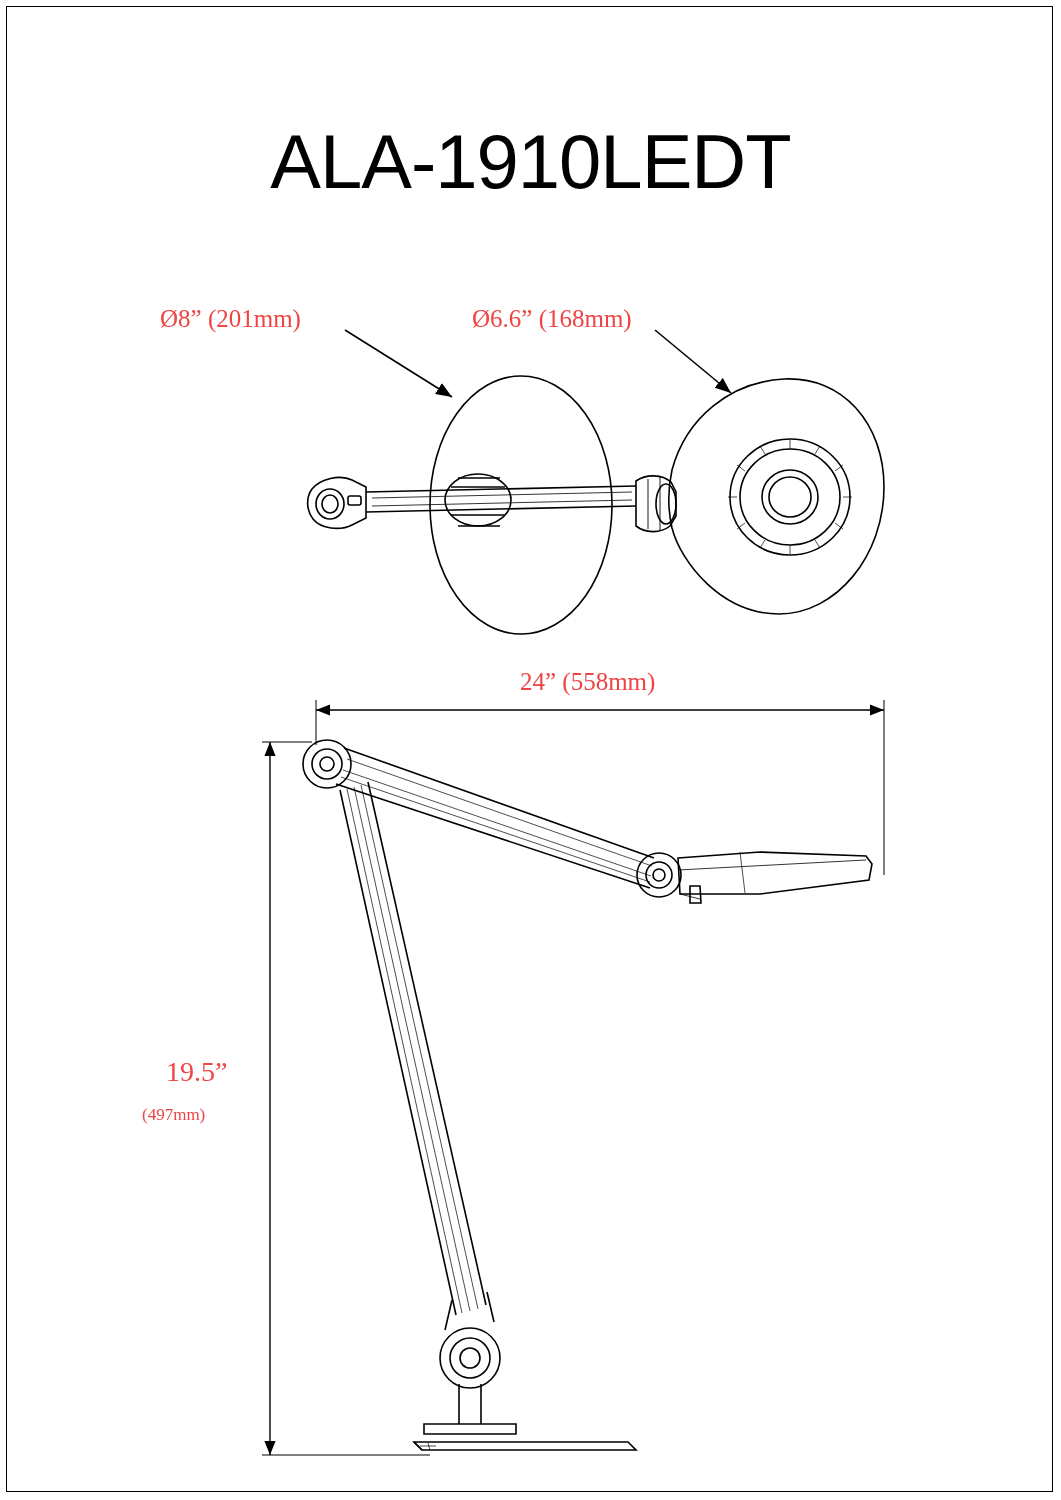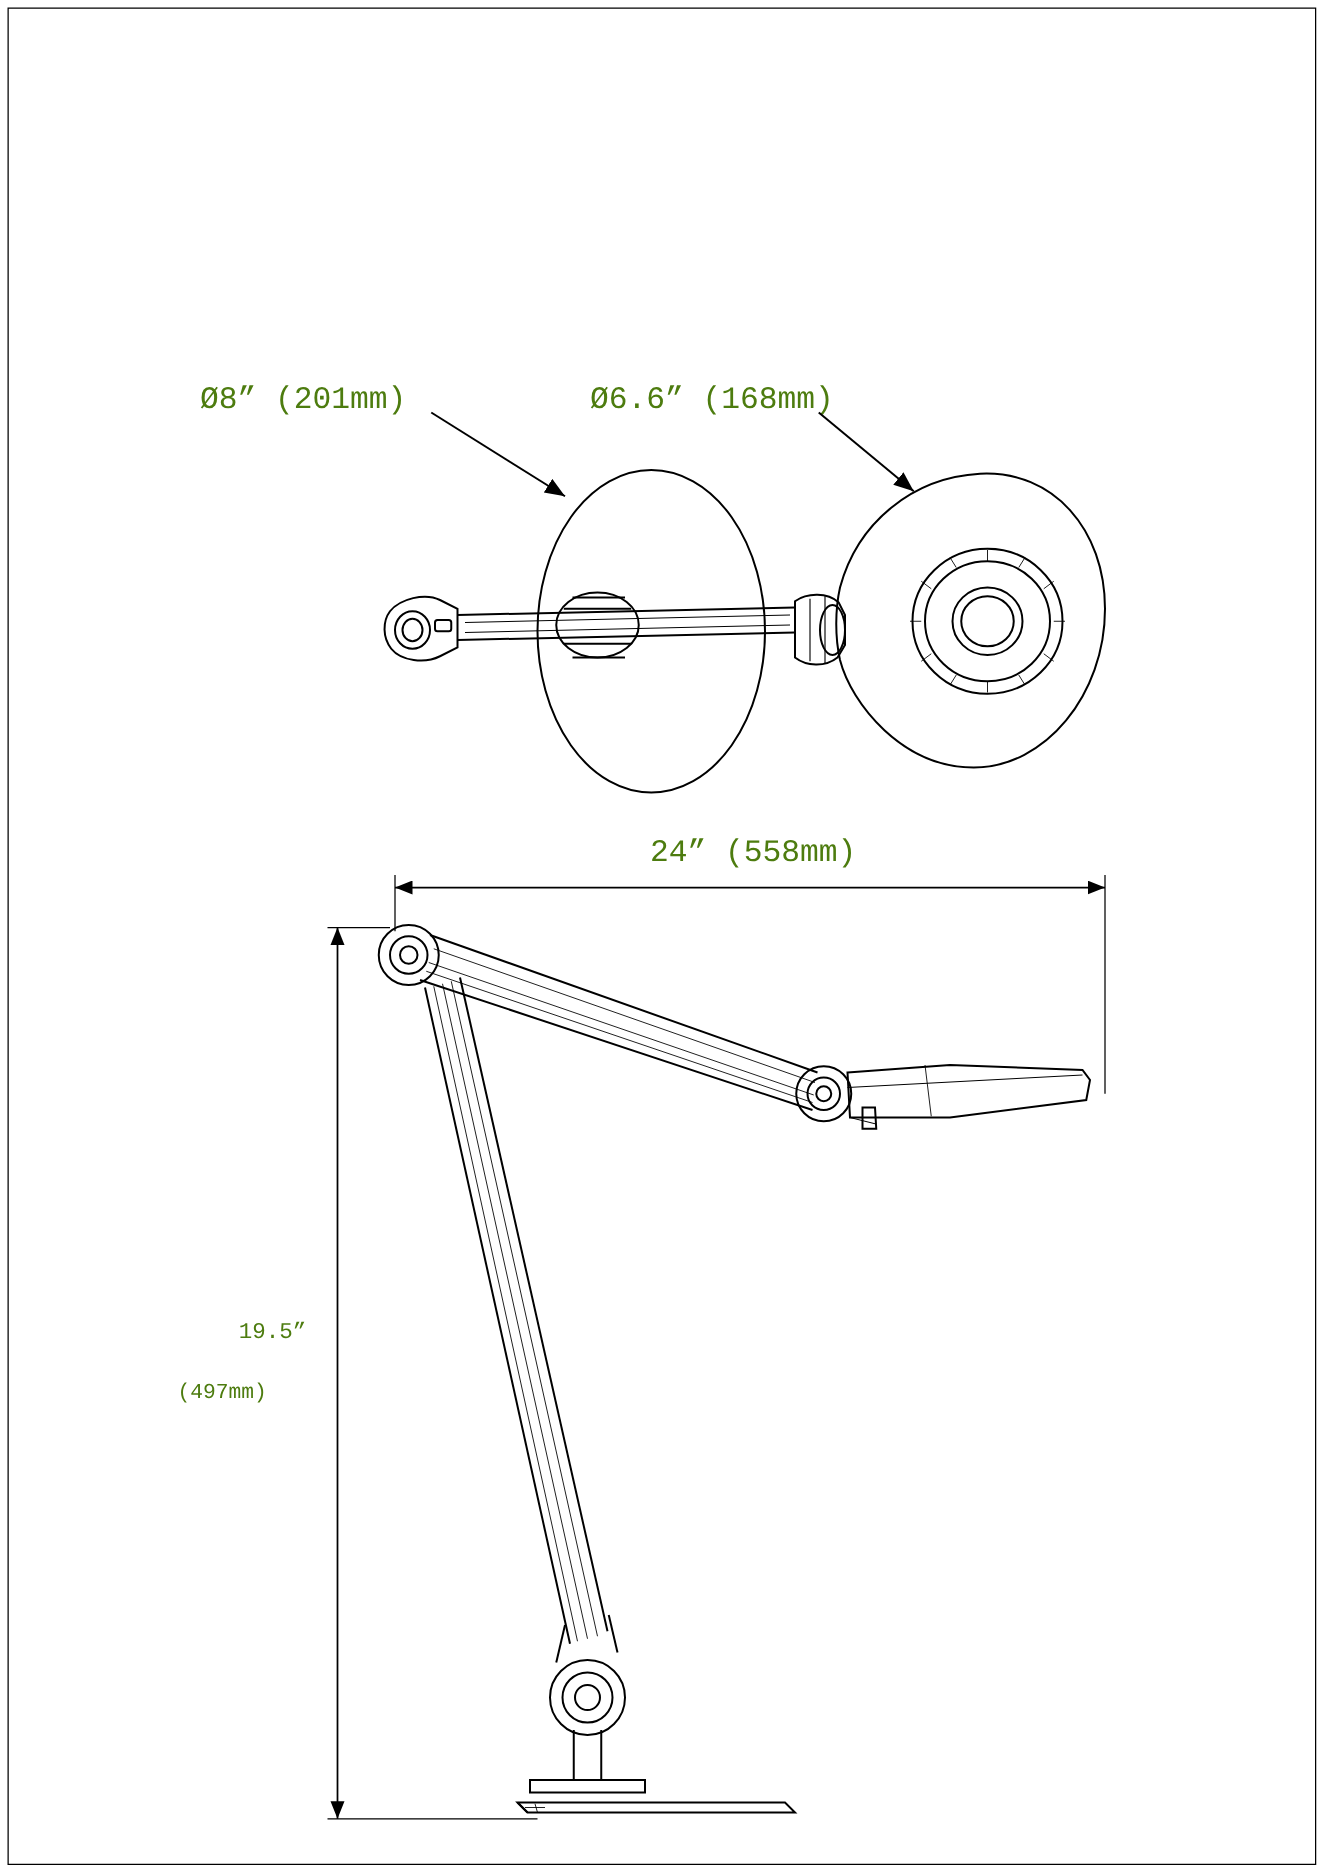--- a/index.html
+++ b/index.html
@@ -32,41 +32,41 @@
     top: 118px;
     width: 1061px;
     text-align: center;
     font-size: 76px;
     letter-spacing: -1px;
     color: #000;
     font-family: "Liberation Sans", sans-serif;
   }
   .dim-label {
     position: absolute;
-    color: #4d7c0f;
+    color: #ef4444;
     font-size: 25px;
     white-space: nowrap;
-    font-family: Liberation Mono, monospace;
+    font-family: Liberation Serif, serif;
   }
   #dim-shade-dia {
     left: 160px;
     top: 305px;
   }
   #dim-head-dia {
     left: 472px;
     top: 305px;
   }
   #dim-reach {
     left: 520px;
     top: 668px;
   }
   #dim-height-1 {
-    left: 191px;
+    left: 166px;
     top: 1056px;
-    font-size: 18px;
+    font-size: 28px;
     text-align: center;
   }
   #dim-height-2 {
     left: 142px;
     top: 1105px;
     font-size: 17px;
   }
   svg.overlay {
     position: absolute;
     left: 0;
@@ -78,20 +78,21 @@
     vector-effect: non-scaling-stroke;
   }
 </style>
 </head>
 <body>
 
 <div id="sheet">
 
   <div class="border-frame"></div>
 
+  <div id="title">ALA-1910LEDT</div>
 
   <div class="dim-label" id="dim-shade-dia">Ø8” (201mm)</div>
   <div class="dim-label" id="dim-head-dia">Ø6.6” (168mm)</div>
   <div class="dim-label" id="dim-reach">24” (558mm)</div>
   <div class="dim-label" id="dim-height-1">19.5”</div>
   <div class="dim-label" id="dim-height-2">(497mm)</div>
 
   <svg class="overlay" viewBox="0 0 1061 1500">
     <defs>
       <marker id="arrowEnd" markerWidth="12" markerHeight="12" refX="10" refY="4" orient="auto">

